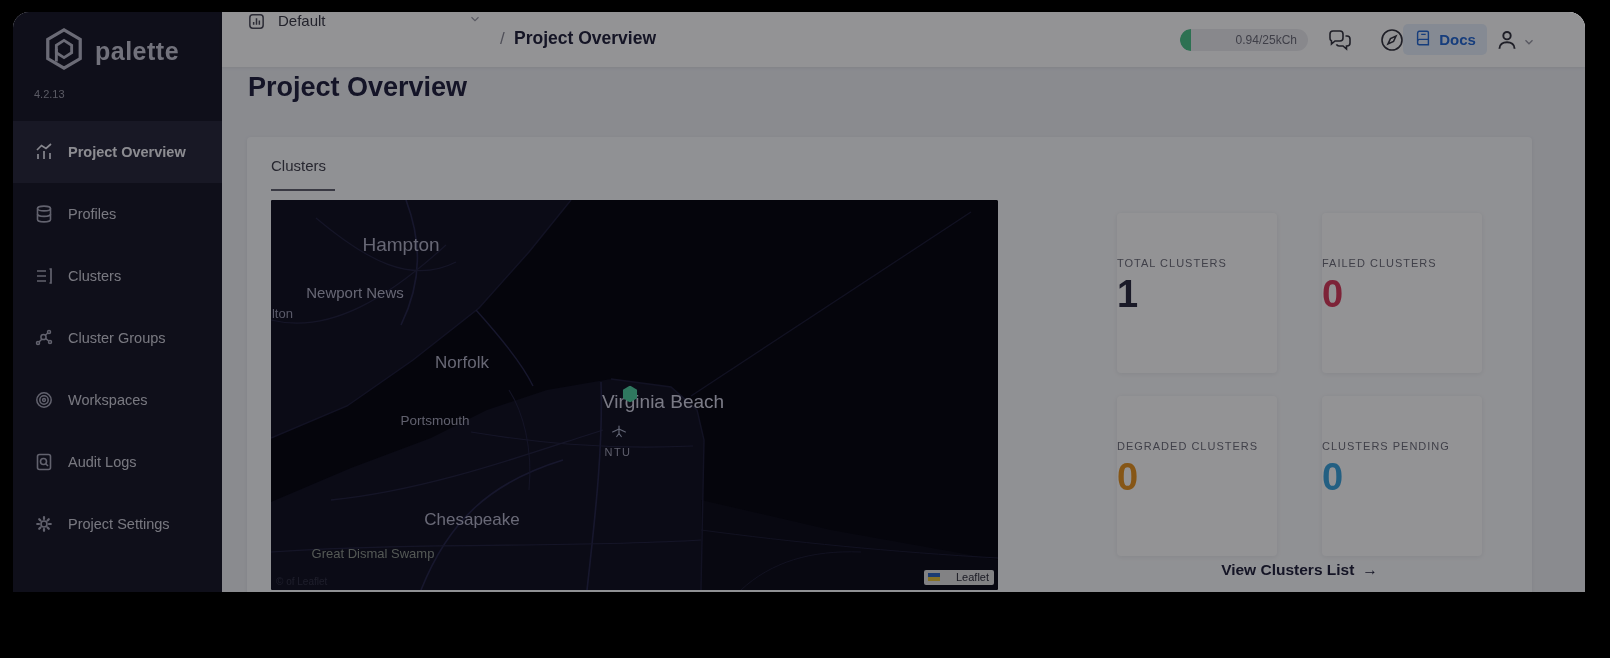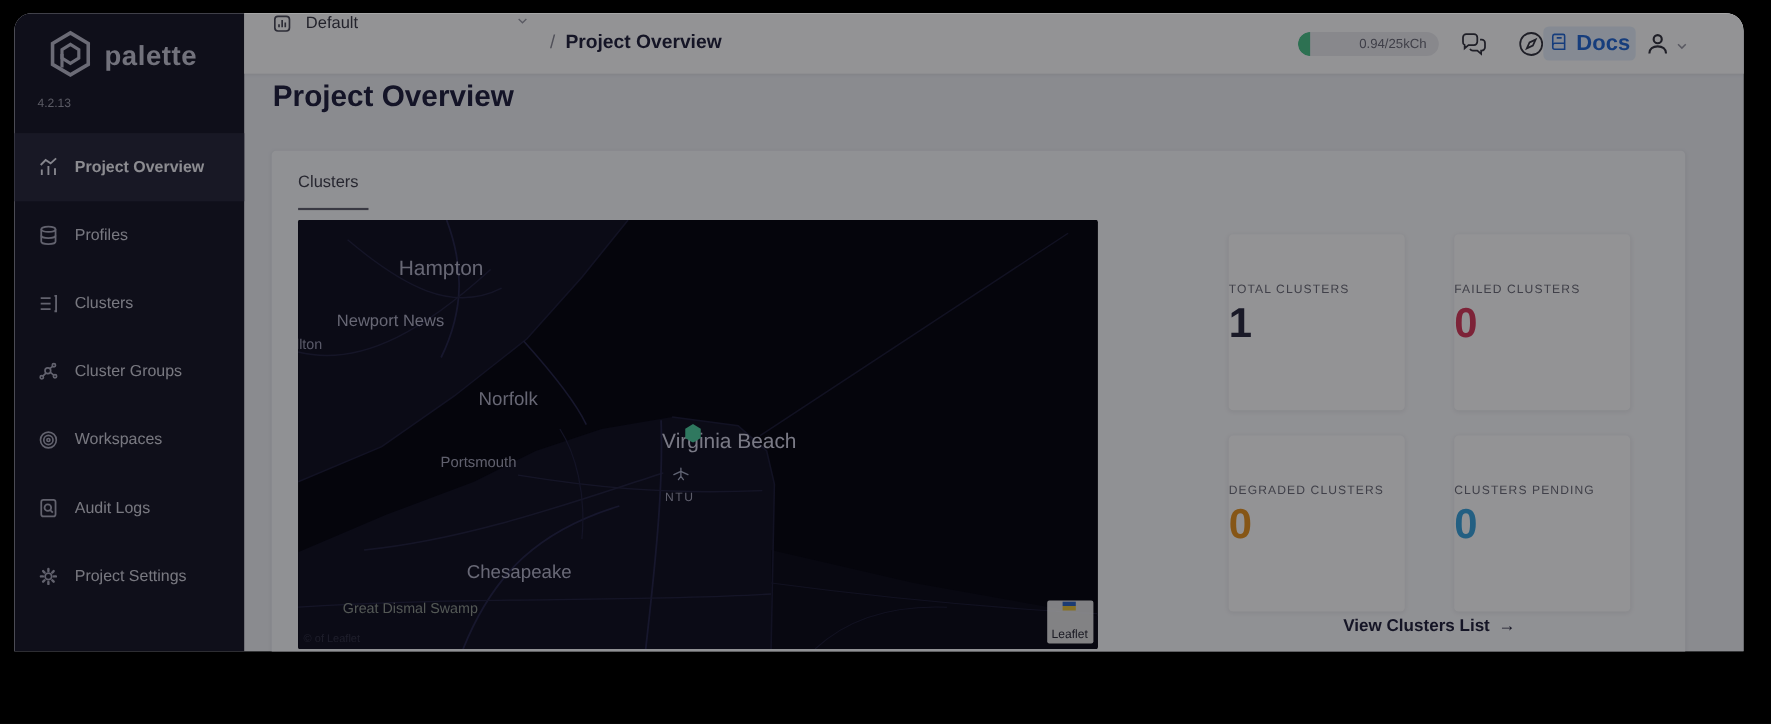--- a/index.html
+++ b/index.html
@@ -36,21 +36,21 @@
   .crumb-title { position:absolute; left:292px; top:16px; font-size:17.5px; font-weight:700; color:#23233c; cursor:pointer; }
 
   .usage-pill { position:absolute; left:958px; top:17px; width:128px; height:22px; background:#ececf0; border-radius:11px; overflow:hidden; }
   .usage-fill { position:absolute; left:0; top:0; width:11px; height:22px; background:#4cc38a; border-radius:11px 0 0 11px; }
   .usage-text { position:absolute; right:11px; top:0; line-height:22px; font-size:12px; color:#6c6c78; }
 
   .top-icon { position:absolute; top:14px; width:28px; height:28px; color:#34343f; cursor:pointer; }
   .icon-chat { left:1104px; }
   .icon-compass { left:1156px; }
   .docs-btn { position:absolute; left:1181px; top:12px; width:84px; height:31px; background:#e7f0fc; border:none; border-radius:5px; display:flex; align-items:center; justify-content:center; gap:7px; color:#2468d4; cursor:pointer; }
-  .docs-btn .docs-label { font-size:20px; font-weight:700; color:#2468d4; font-family:"Liberation Sans", sans-serif; }
+  .docs-btn .docs-label { font-size:15px; font-weight:700; color:#2468d4; font-family:"Liberation Sans", sans-serif; }
   .icon-user { left:1272px; top:15px; }
   .chevron-sm { position:absolute; left:1300px; top:23px; width:14px; height:14px; color:#9a9aa6; cursor:pointer; }
 
   
   .tooltip { position:absolute; right:2px; top:62px; width:290px; height:38px; background:#ffffff; border-radius:9px; z-index:60; box-shadow:0 2px 10px rgba(10,10,20,0.28); display:flex; align-items:center; padding:0 13px; }
   .tooltip-text { font-size:13px; color:#9a9aa6; white-space:nowrap; }
 
   .page-title { position:absolute; left:26px; top:60px; font-size:27px; font-weight:700; color:#20203e; }
 
   
@@ -66,21 +66,21 @@
   .ml-newportnews  { left:84px;  top:92px;  font-size:15px; }
   .ml-llton        { left:10px;  top:113px; font-size:13px; color:#9a9ab0; }
   .ml-norfolk      { left:191px; top:163px; font-size:17px; }
   .ml-portsmouth   { left:164px; top:220px; font-size:13.5px; color:#a6a6ba; }
   .ml-vabeach      { left:392px; top:202px; font-size:19px; color:#d4d4e4; }
   .ml-ntu          { left:347px; top:252px; font-size:11px; letter-spacing:1.5px; color:#a2a2b6; }
   .ml-chesapeake   { left:201px; top:320px; font-size:17px; color:#b6b6ca; }
   .ml-swamp        { left:102px; top:353px; font-size:13px; color:#90988f; }
   .plane-icon { position:absolute; left:348px; top:234px; transform:translate(-50%,-50%); color:#a8aec6; }
   .hex-marker { position:absolute; left:359px; top:194px; width:16px; height:17px; transform:translate(-50%,-50%); background:#4fd0a0; clip-path:polygon(50% 0, 94% 25%, 94% 75%, 50% 100%, 6% 75%, 6% 25%); cursor:pointer; }
-  .leaflet-badge { position:absolute; right:4px; bottom:5px; background:rgba(255,255,255,0.88); border-radius:2px; padding:1px 5px 2px 4px; display:flex; align-items:center; gap:16px;flex-direction:column; }
+  .leaflet-badge { position:absolute; right:4px; bottom:5px; background:rgba(255,255,255,0.88); border-radius:2px; padding:1px 5px 2px 4px; display:flex; align-items:center; gap:16px; }
   .ua-flag { width:12px; height:8px; display:inline-block; background:linear-gradient(#2f66c4 50%, #e8c33a 50%); }
   .leaflet-text { font-size:11px; color:#2e2e3a; }
   .map-attrib { position:absolute; left:5px; bottom:3px; font-size:10px; color:rgba(205,205,225,0.18); }
 
   
   .stat-card { position:absolute; width:160px; height:160px; background:#ffffff; border-radius:4px; box-shadow:0 1px 5px rgba(27,27,43,0.08); text-align:left; }
   .stat-1 { left:870px;  top:76px; }
   .stat-2 { left:1075px; top:76px; }
   .stat-3 { left:870px;  top:259px; }
   .stat-4 { left:1075px; top:259px; }

